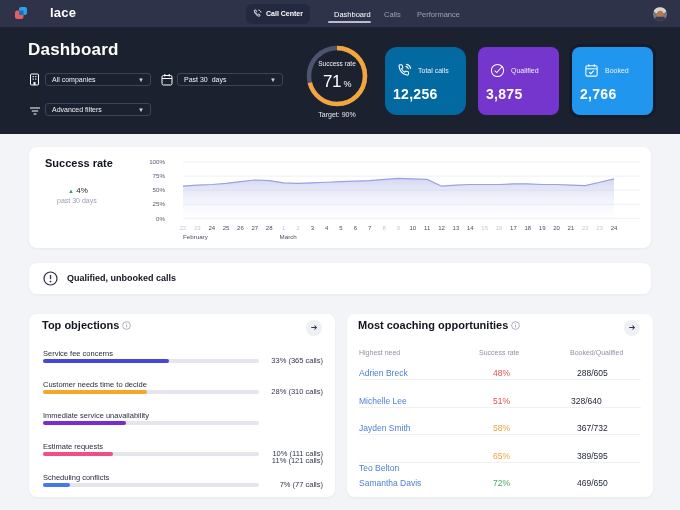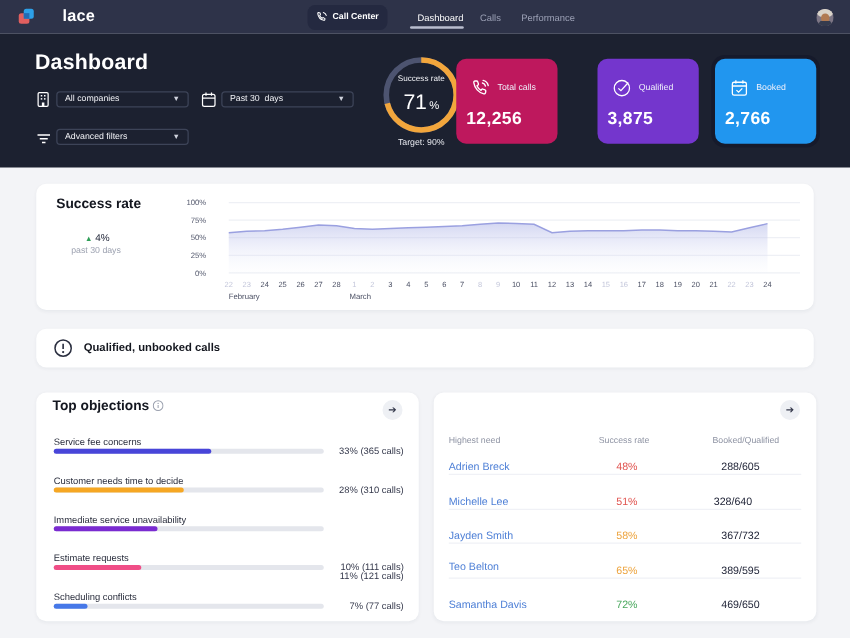--- a/index.html
+++ b/index.html
@@ -30,21 +30,21 @@
 #gauge-label { position:absolute; left:0; top:18px; width:68px; text-align:center; color:#f0f1f5; font-size:6.5px; }
 #gauge-num { position:absolute; left:0; top:30px; width:68px; text-align:center; color:#fff; font-size:17px; letter-spacing:-0.3px; }
 #gauge-num span { font-size:9px; font-weight:normal; }
 #gauge-target { position:absolute; left:-10px; top:69px; width:88px; text-align:center; color:#e8eaf0; font-size:7px; }
 
 
 .kpi { position:absolute; top:20px; width:81px; height:68px; border-radius:8px; color:#fff; }
 .kpi .icw { position:absolute; left:12px; top:16px; }
 .kpi .klabel { position:absolute; left:33px; top:20px; font-size:7px; color:#eef0fb; }
 .kpi .knum { position:absolute; left:8px; top:39px; font-size:14px; font-weight:bold; letter-spacing:0.3px; }
-#kpi1 { left:365px; background:#be185d; }
+#kpi1 { left:385px; background:#0369a1;border-radius:12px; }
 #kpi2 { left:478px; background:#7436cd; }
 #kpi3 { left:572px; background:#2196ef; box-shadow:0 0 0 3px #161a2b; }
 
 
 .card { position:absolute; background:#fff; border-radius:8px; box-shadow:0 1px 3px rgba(25,30,50,0.05); }
 #chartcard { left:29px; top:147px; width:622px; height:101px; }
 #chart-title { position:absolute; left:16px; top:10px; font-size:11px; font-weight:bold; color:#13161f; }
 #chart-delta { position:absolute; left:39px; top:39px; font-size:8px; color:#23283a; }
 #chart-delta .tri { color:#2f9e57; font-size:6px; }
 #chart-past { position:absolute; left:28px; top:50px; font-size:7px; color:#9ba0af; }
@@ -286,38 +286,43 @@
       <div class="objpct" style="left:210px;top:135px;">10% (111 calls)</div>
       <div class="objrow-label" style="top:159px;">Scheduling conflicts</div>
       <div class="objtrack" style="top:169px;">
         <div class="objfill" style="width:27px;background:#4678e8;"></div>
       </div>
       <div class="objpct" style="left:210px;top:166px;">7% (77 calls)</div>
     </div>
 </div>
 
 <div class="card" id="coachcard">
+  <div class="cardhead" style="left:11px;">Most coaching opportunities <svg width="9" height="9" viewBox="0 0 10 10" fill="none" style="vertical-align:-1px">
+        <circle cx="5" cy="5" r="4.3" stroke="#9aa0ae" stroke-width="0.9"></circle>
+        <path d="M5 4.4 V7.2" stroke="#9aa0ae" stroke-width="0.9"></path>
+        <circle cx="5" cy="3" r="0.6" fill="#9aa0ae"></circle>
+      </svg></div>
   <div class="arrowbtn">➔</div>
   <div class="th" style="left:12px;">Highest need</div>
   <div class="th" style="left:132px;">Success rate</div>
   <div class="th" style="left:223px;">Booked/Qualified</div>
   <div id="tablerows">
       <div class="tname" style="left:12px;top:54px;">Adrien Breck</div>
       <div class="tpct" style="left:146px;top:54px;color:#e0524e;">48%</div>
       <div class="tval" style="left:230px;top:54px;">288/605</div>
       <div class="tsep" style="top:65px;"></div>
       <div class="tname" style="left:12px;top:81.5px;">Michelle Lee</div>
       <div class="tpct" style="left:146px;top:81.5px;color:#e0524e;">51%</div>
       <div class="tval" style="left:224px;top:81.5px;">328/640</div>
       <div class="tsep" style="top:92.5px;"></div>
       <div class="tname" style="left:12px;top:109px;">Jayden Smith</div>
       <div class="tpct" style="left:146px;top:109px;color:#eda33c;">58%</div>
       <div class="tval" style="left:230px;top:109px;">367/732</div>
       <div class="tsep" style="top:120px;"></div>
-      <div class="tname" style="left:12px;top:134px;">Teo Belton</div>
+      <div class="tname" style="left:12px;top:149px;">Teo Belton</div>
       <div class="tpct" style="left:146px;top:136.5px;color:#eda33c;">65%</div>
       <div class="tval" style="left:230px;top:136.5px;">389/595</div>
       <div class="tsep" style="top:147.5px;"></div>
       <div class="tname" style="left:12px;top:164px;">Samantha Davis</div>
       <div class="tpct" style="left:146px;top:164px;color:#49a85d;">72%</div>
       <div class="tval" style="left:230px;top:164px;">469/650</div>
     </div>
 </div>
 
 </body></html>

